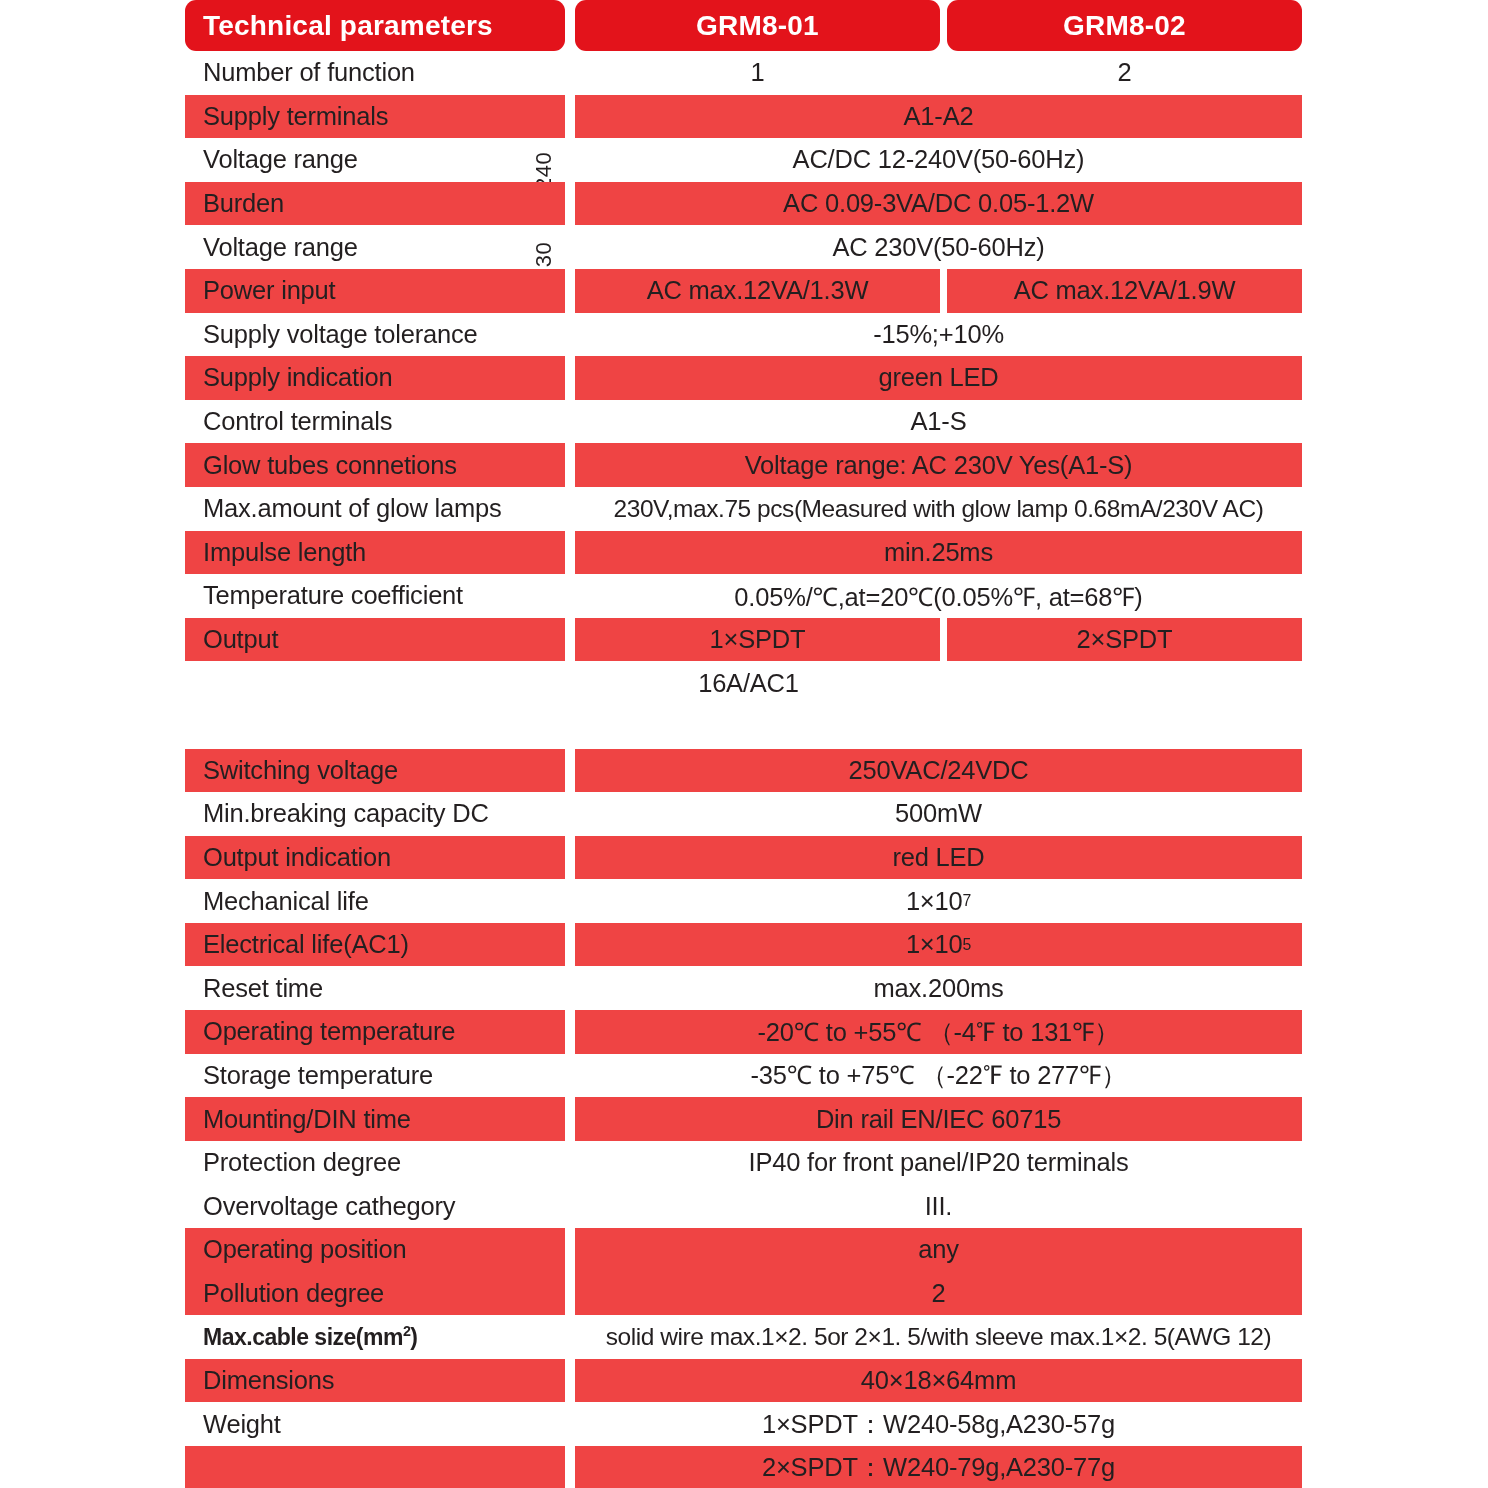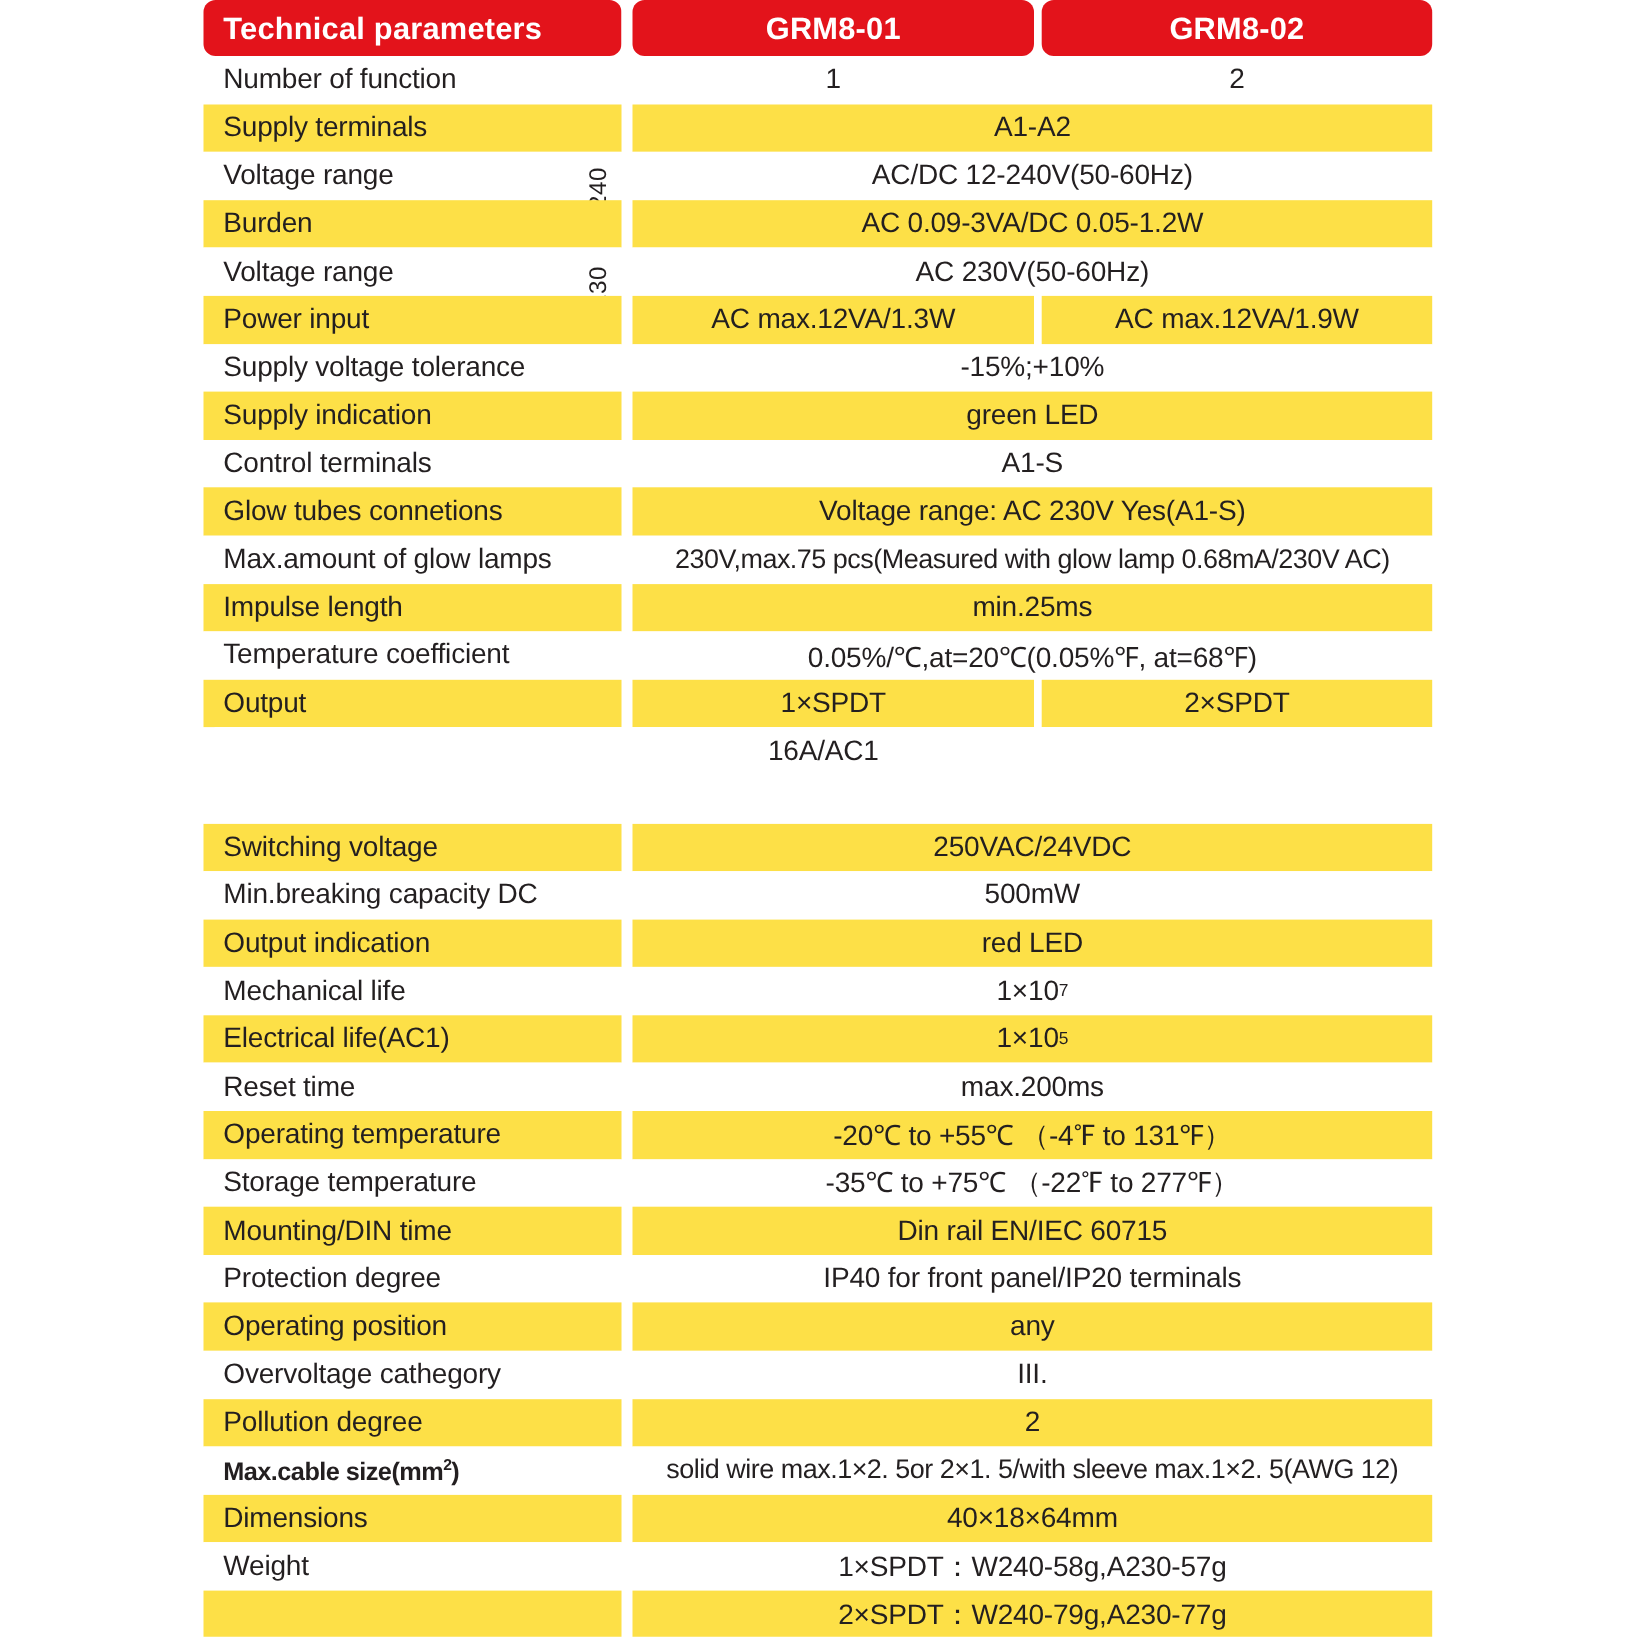--- a/index.html
+++ b/index.html
@@ -83,21 +83,21 @@
   .vsplit-gap {
     flex: 0 0 7px;
   }
   .vcell.right-half {
     flex: 1 1 auto;
   }
 
   
   .shade .pcell,
   .shade .vcell.filled {
-    background: #fde047;
+    background: #ef4444;
   }
   .plain .pcell,
   .plain .vcell.filled {
     background: #ffffff;
   }
 
   
   .hrow {
     position: relative;
     display: flex;
@@ -412,36 +412,36 @@
         </div>
         <div class="row plain">
           <div class="pcell">
             <span>Protection degree</span>
           </div>
           <div class="gap"></div>
           <div class="vwrap">
             <div class="vcell filled">IP40 for front panel/IP20 terminals</div>
           </div>
         </div>
+        <div class="row plain">
+          <div class="pcell">
+            <span>Overvoltage cathegory</span>
+          </div>
+          <div class="gap"></div>
+          <div class="vwrap">
+            <div class="vcell filled">III.</div>
+          </div>
+        </div>
         <div class="row shade">
           <div class="pcell">
             <span>Operating position</span>
           </div>
           <div class="gap"></div>
           <div class="vwrap">
             <div class="vcell filled">any</div>
-          </div>
-        </div>
-        <div class="row plain">
-          <div class="pcell">
-            <span>Overvoltage cathegory</span>
-          </div>
-          <div class="gap"></div>
-          <div class="vwrap">
-            <div class="vcell filled">III.</div>
           </div>
         </div>
         <div class="row shade">
           <div class="pcell">
             <span>Pollution degree</span>
           </div>
           <div class="gap"></div>
           <div class="vwrap">
             <div class="vcell filled">2</div>
           </div>

